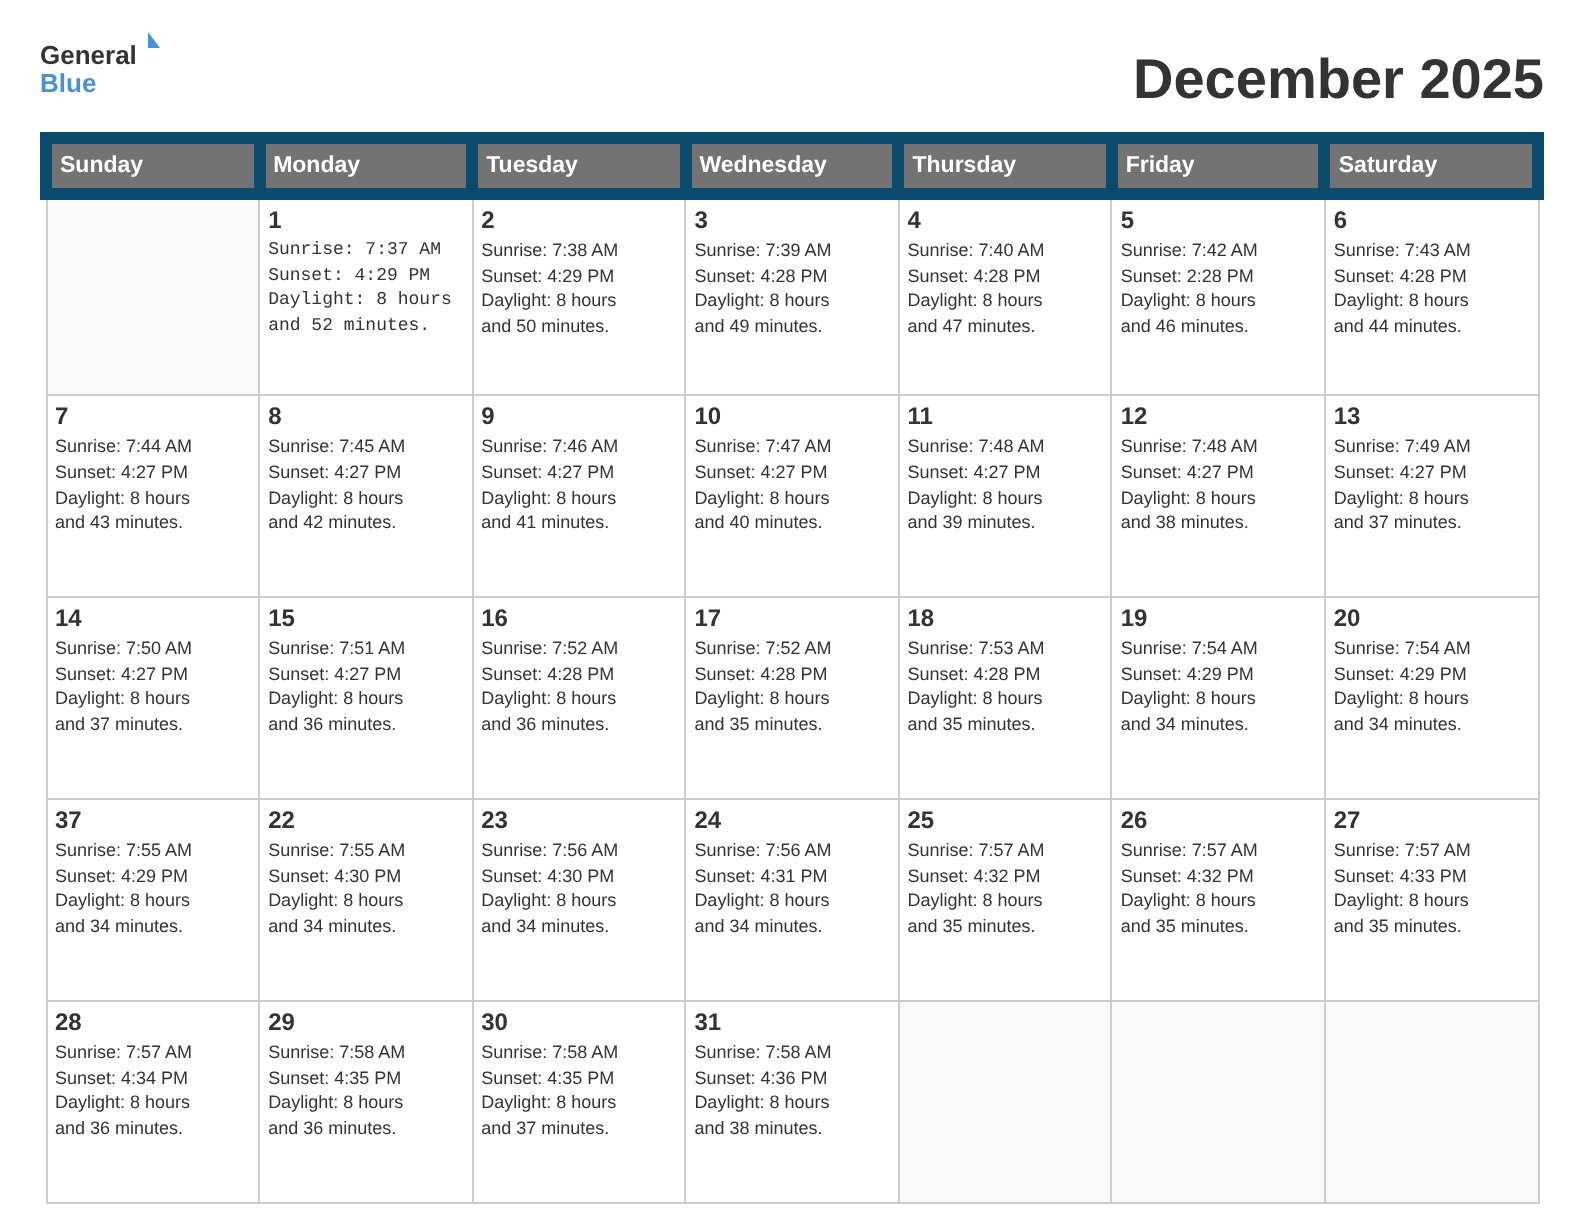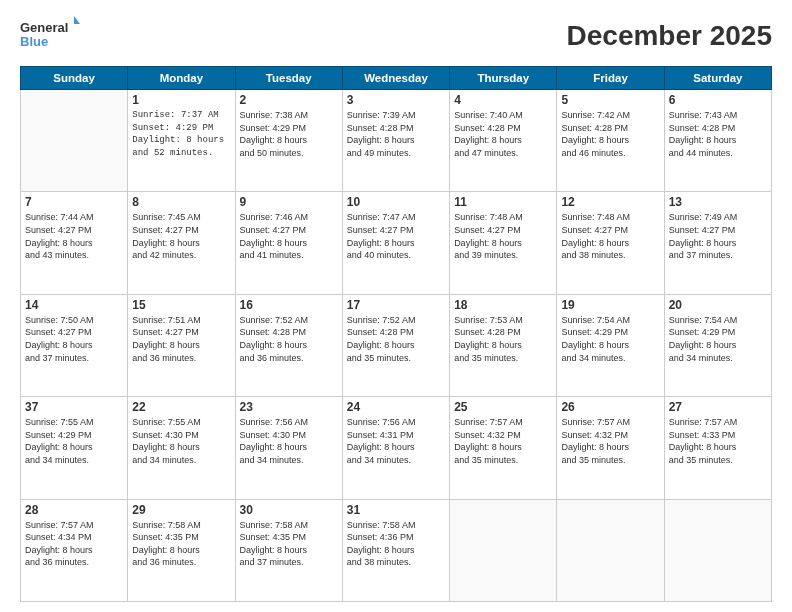--- a/index.html
+++ b/index.html
@@ -13,21 +13,21 @@
     .page {
       width: 792px;
       height: 612px;
       padding: 16px 20px 10px 20px;
       display: flex;
       flex-direction: column;
     }
     .header {
       display: flex;
       justify-content: space-between;
-      align-items: center;
+      align-items: flex-end;
       margin-bottom: 10px;
     }
     .logo {
       display: flex;
       align-items: center;
       gap: 4px;
     }
     .title-block {
       text-align: right;
     }
@@ -43,27 +43,27 @@
       margin-top: 2px;
     }
     .calendar {
       flex: 1;
       border: 1px solid #ccc;
       border-collapse: collapse;
       width: 100%;
       table-layout: fixed;
     }
     .calendar th {
-      background: #0369a1;
+      background: #737373;
       color: #fff;
       font-size: 11.5px;
       font-weight: bold;
       padding: 5px 4px;
-      text-align: center;
-      border: 1px solid #0c4a6e;
+      text-align: left;
+      border: 6px solid #0c4a6e;
     }
     .calendar td {
       vertical-align: top;
       border: 1px solid #ccc;
       padding: 3px 4px;
       font-size: 9.5px;
       color: #333;
       height: 88px;
       width: 14.28%;
     }
@@ -139,21 +139,21 @@
           <td>
             <span class="day-number">4</span>
             <div class="cell-info" style="white-space: pre-line;">Sunrise: 7:40 AM
 Sunset: 4:28 PM
 Daylight: 8 hours
 and 47 minutes.</div>
           </td>
           <td>
             <span class="day-number">5</span>
             <div class="cell-info" style="white-space: pre-line;">Sunrise: 7:42 AM
-Sunset: 4:28 PM
+Sunset: 2:28 PM
 Daylight: 8 hours
 and 46 minutes.</div>
           </td>
           <td>
             <span class="day-number">6</span>
             <div class="cell-info" style="white-space: pre-line;">Sunrise: 7:43 AM
 Sunset: 4:28 PM
 Daylight: 8 hours
 and 44 minutes.</div>
           </td>

